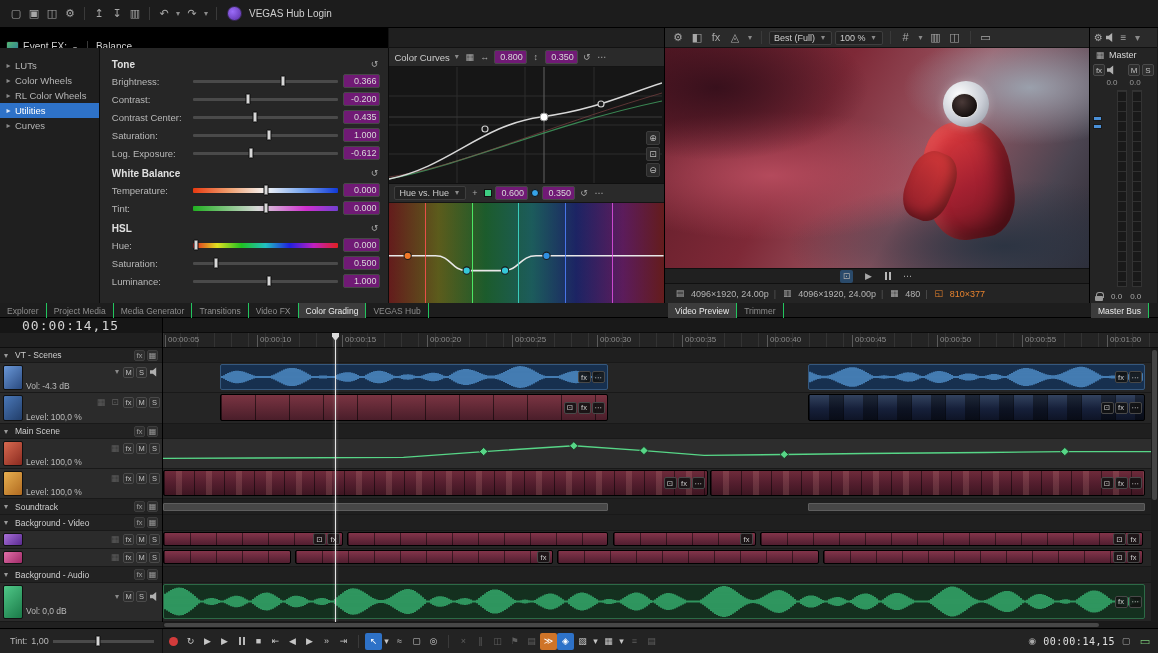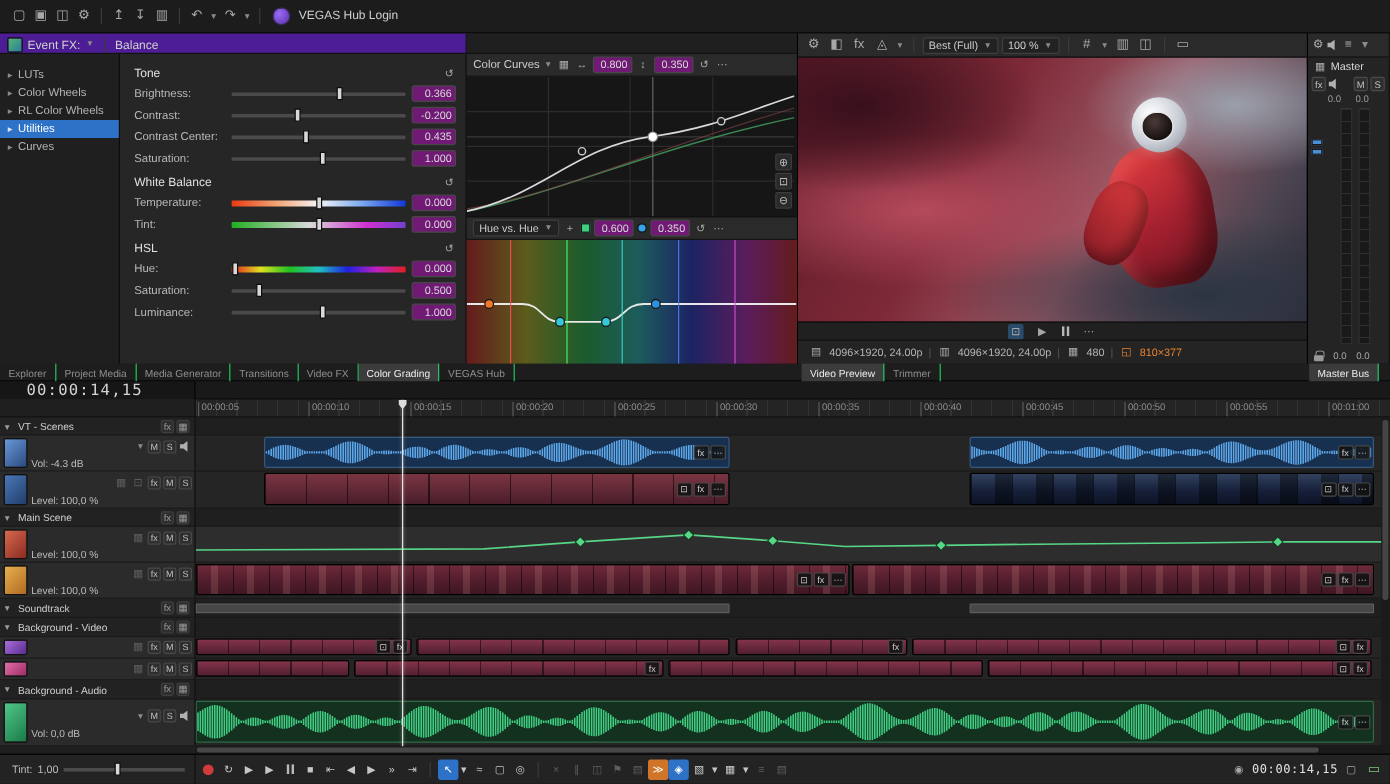--- a/index.html
+++ b/index.html
@@ -11,34 +11,34 @@
 .sep{width:1px;height:13px;background:#3a3a3a;margin:0 4px;display:inline-block}
 .caret-sm{width:8px;font-size:8px;color:#8a8a8a}
 
 .titlebar{position:absolute;left:0;top:0;width:1158px;height:28px;background:#1c1c1c;border-bottom:1px solid #000;display:flex;align-items:center;padding:0 8px;gap:2px}
 .hub-logo{width:15px;height:15px;border-radius:50%;background:radial-gradient(circle at 35% 35%,#9a6cf8,#5a2ea6);margin-left:4px;border:1px solid #3a2a5a}
 .hub-label{color:#cfcfcf;font-size:10px;margin-left:5px}
 
 .workspace{position:absolute;left:0;top:28px;width:1158px;height:275px;display:flex}
 .grading-window{width:665px;height:275px;background:#242424;border-right:1px solid #000;display:flex;flex-direction:column}
 .gw-top{height:20px;display:flex}
-.efx-bar{width:389px;background:#4c1d95;border-bottom:1px solid #121212;border-right:1px solid #121212;display:flex;align-items:flex-end;gap:4px;padding:0 6px}
+.efx-bar{width:389px;background:#000000;border-bottom:1px solid #121212;border-right:1px solid #121212;display:flex;align-items:flex-start;gap:4px;padding:13px 6px}
 .gw-top-fill{flex:1;background:#1f1f1f;border-bottom:1px solid #121212}
 .plug-icon{width:13px;height:13px;border-radius:2px;background:linear-gradient(135deg,#55b873,#2a7a9a);border:1px solid #111}
 .efx-label{color:#d0d0d0}
 .gw-body{flex:1;display:flex}
 .fx-nav{width:100px;background:#1f1f1f;border-right:1px solid #0c0c0c;padding-top:10px}
 .fx-item{height:15px;display:flex;align-items:center;gap:2px;padding:0 4px;color:#b5b5b5;font-size:9.5px}
 .fx-item .ic{width:9px;font-size:8px;color:#8a8a8a}
 .fx-item.active{background:#2e72c8;color:#fff}
 .fx-item.active .ic{color:#dce8f8}
 
 .controls{width:290px;background:#262626;border-right:1px solid #0c0c0c;padding:5px 8px 0 12px}
 .sec-header{display:flex;align-items:center;height:16px;margin-top:3px}
-.sec-title{font-weight:normal;color:#e0e0e0;font-size:10px}
+.sec-title{font-weight:bold;color:#e0e0e0;font-size:10px}
 .sec-header .ic{margin-left:auto}
 .slider-row{display:flex;align-items:center;height:18px;gap:5px}
 .sl-label{width:76px;color:#b8b8b8;font-size:9.5px;white-space:nowrap}
 .sl-track{flex:1;height:3px;background:#4a4a4a;border-radius:1px;position:relative}
 .sl-track.grad-temp{height:5px;background:linear-gradient(90deg,#e83a10,#f0a070,#f5f5f5,#7aa8f0,#1038d8)}
 .sl-track.grad-tint{height:5px;background:linear-gradient(90deg,#20b020,#d8d8d8 45%,#d030d0 78%,#7040d0)}
 .sl-track.grad-hue{height:5px;background:linear-gradient(90deg,#e02020,#e0e020,#20c020,#20c0c0,#2020e0,#c020c0,#e02020)}
 .sl-thumb{position:absolute;top:50%;transform:translate(-50%,-50%);width:5px;height:11px;background:#d8d8d8;border:1px solid #0c0c0c;border-radius:1px}
 .vbox{width:37px;height:14px;background:#701a75;border:1px solid #474747;color:#d8d8d8;font-size:9px;display:flex;align-items:center;justify-content:flex-end;padding:0 3px;border-radius:2px;flex:none}
 
@@ -250,20 +250,27 @@
               </div>
               <div class="vbox">0.435</div>
             </div>
           <div class="slider-row">
               <span class="sl-label">Saturation:</span>
               <div class="sl-track">
                 <div class="sl-thumb" style="left:52%"></div>
               </div>
               <div class="vbox">1.000</div>
             </div>
+          <div class="slider-row">
+              <span class="sl-label">Log. Exposure:</span>
+              <div class="sl-track">
+                <div class="sl-thumb" style="left:40%"></div>
+              </div>
+              <div class="vbox">-0.612</div>
+            </div>
 
           <div class="sec-header">
               <span class="sec-title">White Balance</span>
               <span class="ic sm">↺</span>
             </div>
           <div class="slider-row">
               <span class="sl-label">Temperature:</span>
               <div class="sl-track grad-temp">
                 <div class="sl-thumb" style="left:50%"></div>
               </div>

